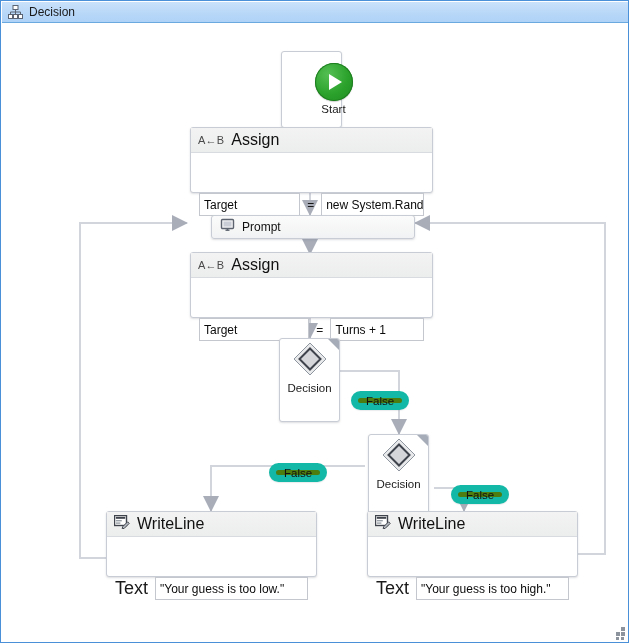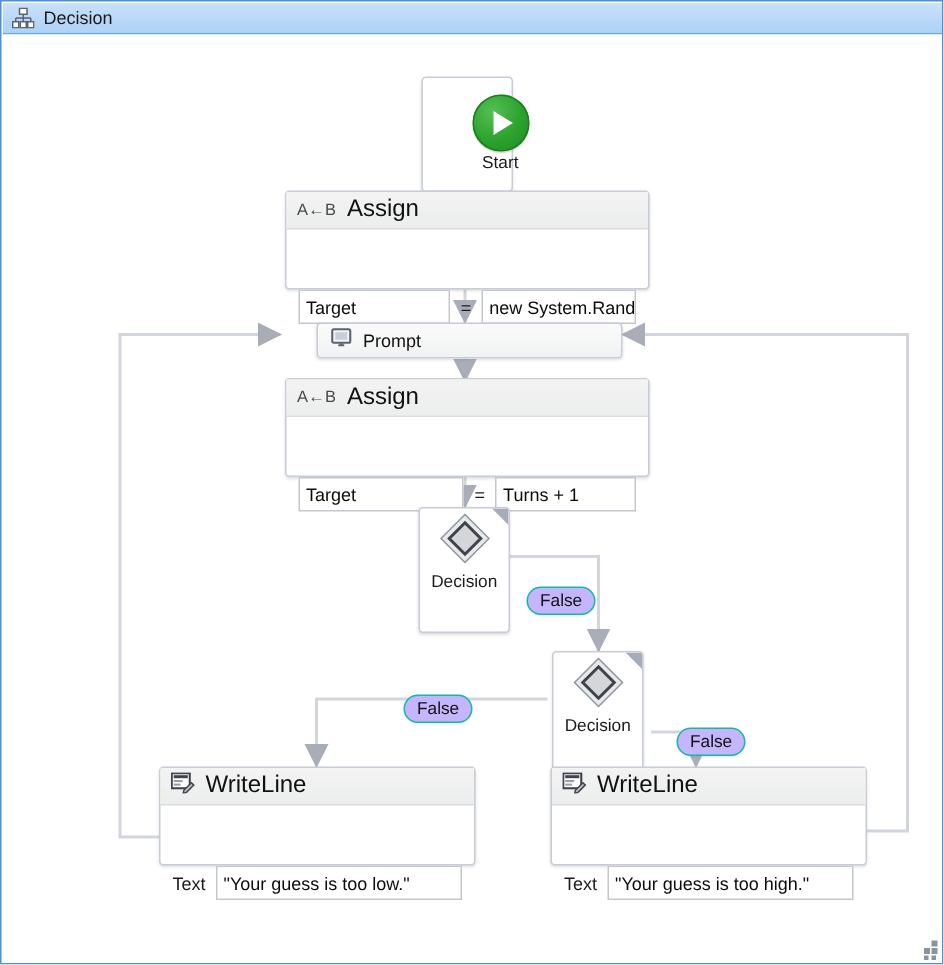--- a/index.html
+++ b/index.html
@@ -105,21 +105,21 @@
     background: #ffffff;
     border: 1px solid #c4c8ce;
     display: flex; align-items: center;
     padding: 0 4px;
     font-size: 12px;
     color: #0b0b0b;
     overflow: hidden;
     white-space: nowrap;
   }
   .eq { font-size: 12px; color: #1a1a1a; }
-  .lbl { font-size: 12px; color: #1a1a1a; }
+  .lbl { font-size: 18px; color: #1a1a1a; }
   
   .assign-icon {
     font-size: 11px; letter-spacing: .2px;
     color: #4a4a4a; line-height: 1;
     font-family: "Liberation Sans", sans-serif;
     white-space: nowrap;
   }
   
   .prompt-node {
     height: 24px;
@@ -142,22 +142,22 @@
     border-top: 11px solid #a7adb8;
     border-left: 11px solid transparent;
   }
   .diamond-wrap { width: 40px; height: 40px; position: relative; }
   
   .edge-label {
     position: absolute;
     box-sizing: border-box;
     height: 19px;
     padding: 0 8px;
-    background: #c4b5fd;
-    border: 1px solid #14b8a6;
+    background: #4d7c0f;
+    border: 7px solid #14b8a6;
     border-radius: 10px;
     font-size: 11.5px;
     color: #111111;
     display: flex; align-items: center; justify-content: center;
     box-shadow: 0 1px 1px rgba(140,145,155,0.18);
   }
   
   .grip { position: absolute; right: 3px; bottom: 3px; width: 14px; height: 14px; }
 </style>
 </head>

